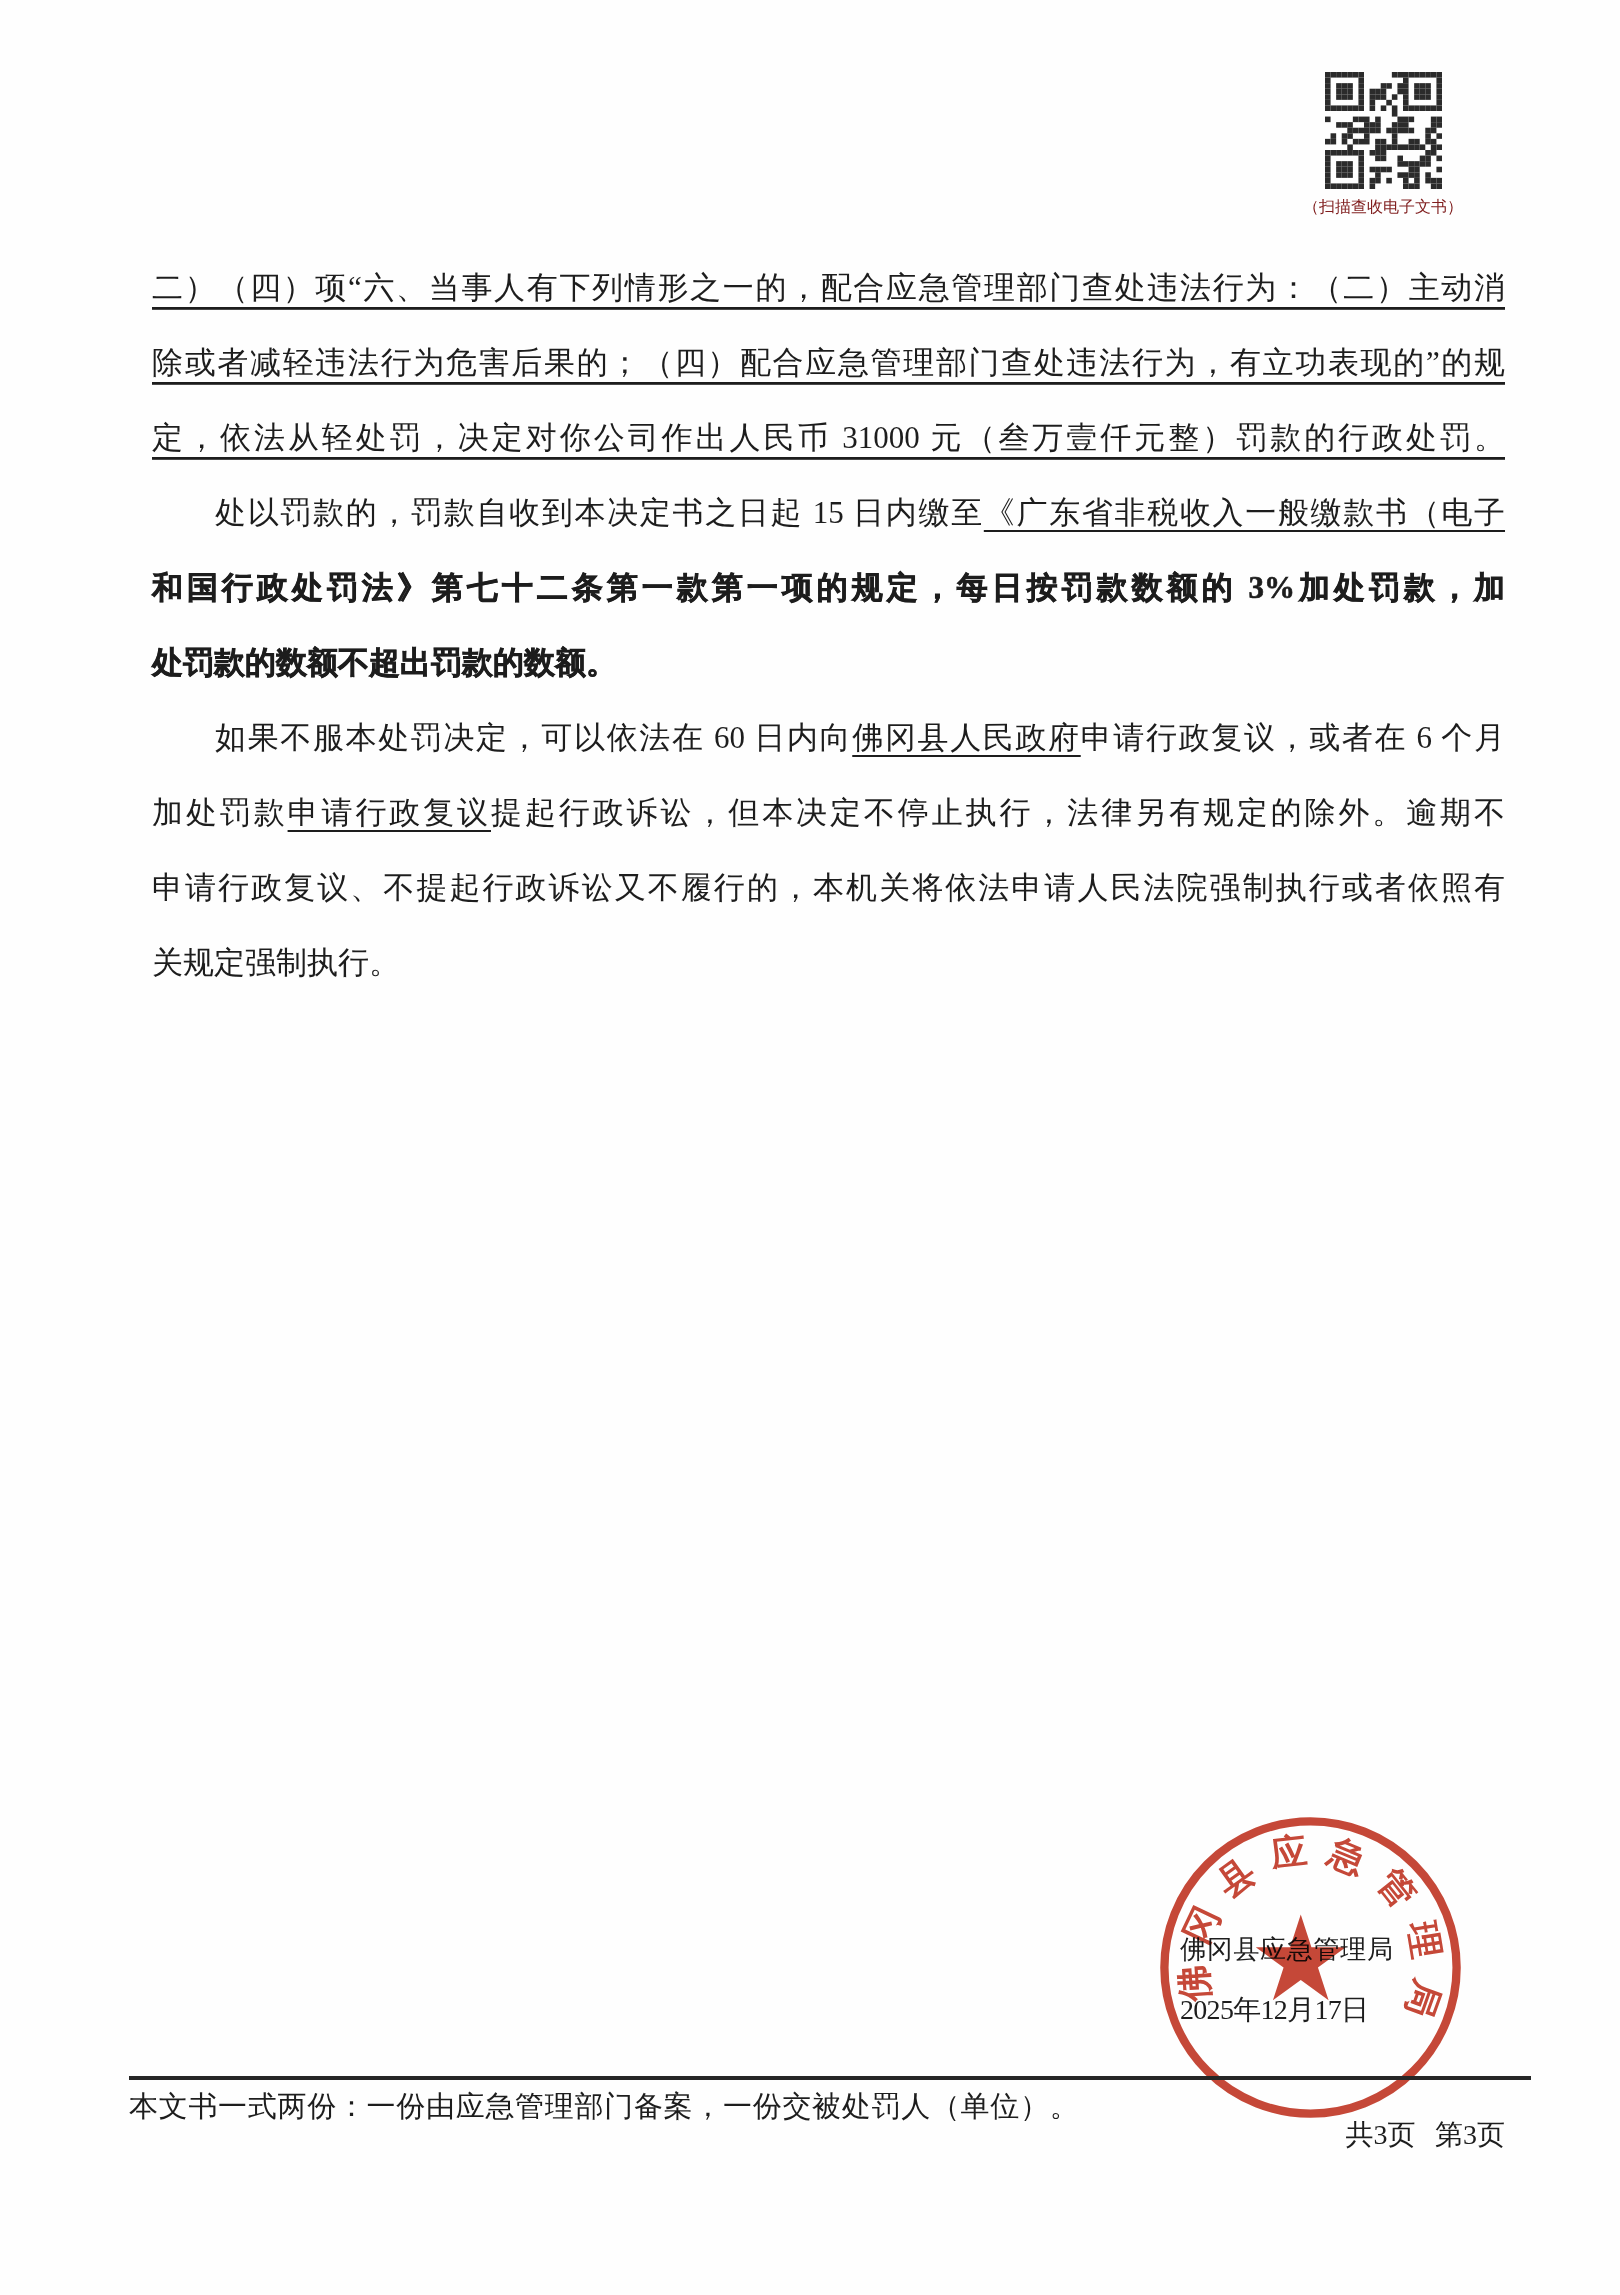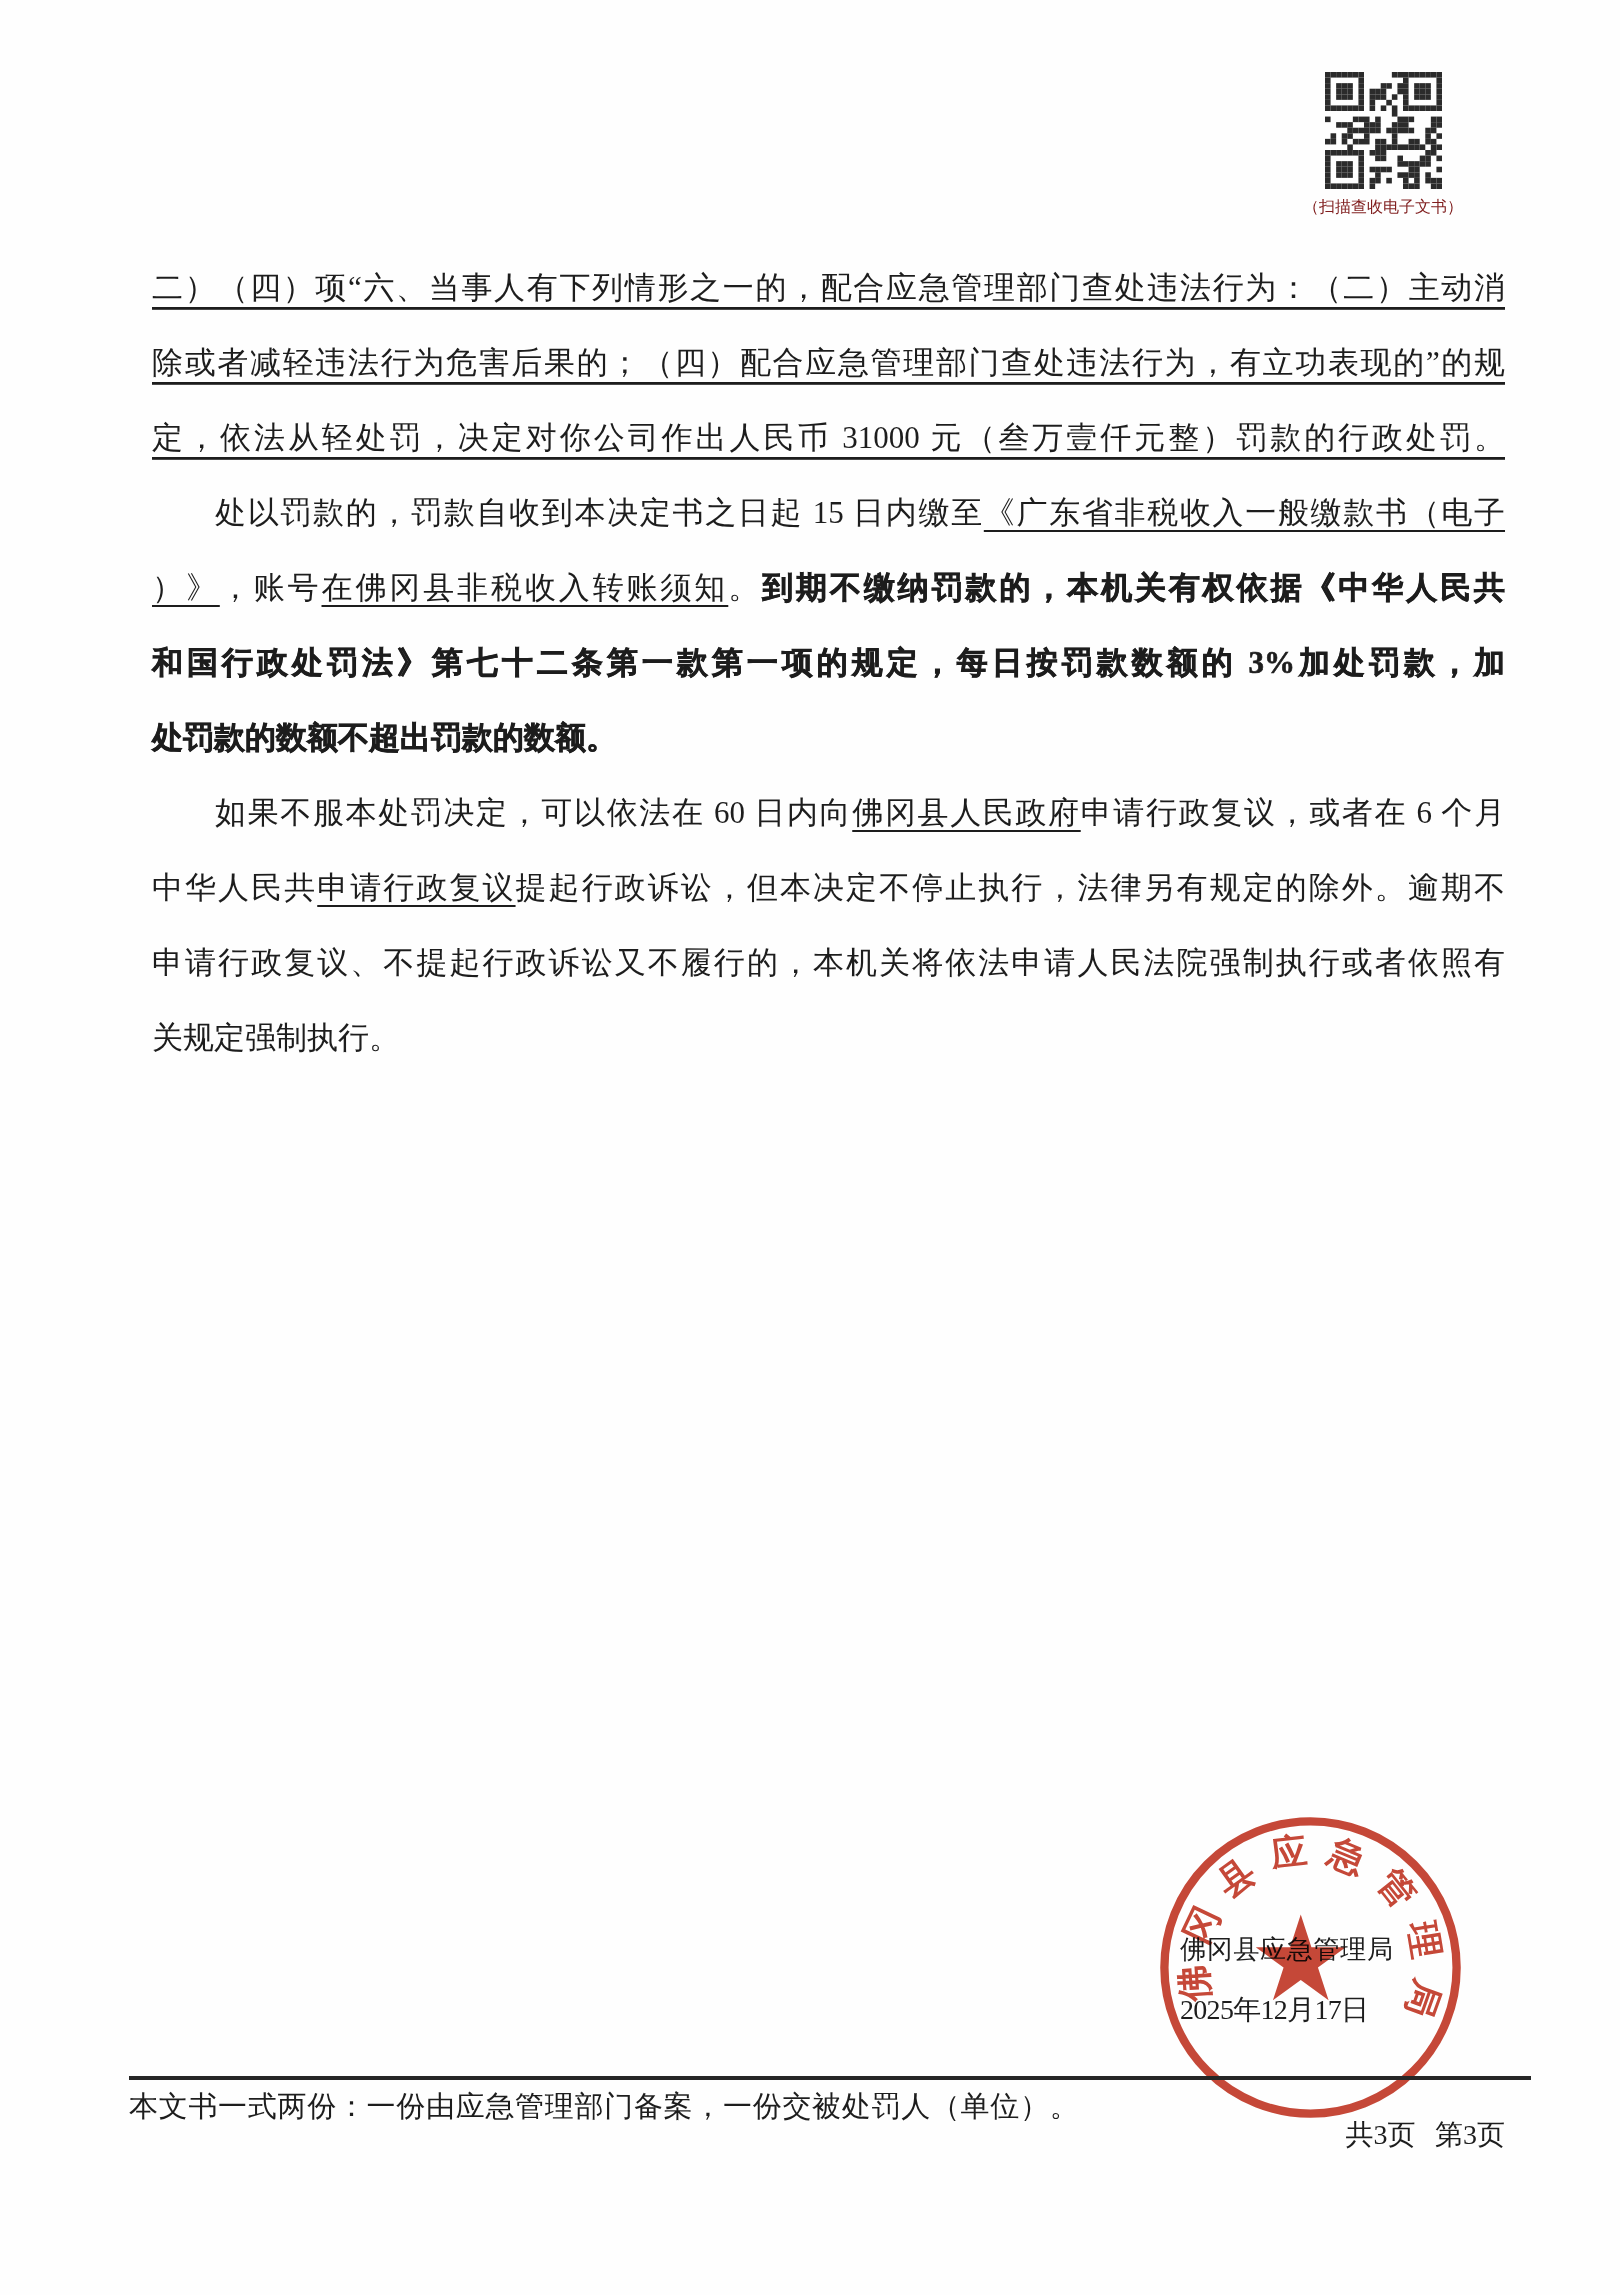--- a/index.html
+++ b/index.html
@@ -282,25 +282,24 @@
         </g>
     </svg>
     <div class="qr-caption">（扫描查收电子文书）</div>
   </div>
 
   <div class="body-text">
     <div class="line ulfull"><span>二）（四）项“六、当事人有下列情形之一的，配合应急管理部门查处违法行为：（二）主动消</span></div>
     <div class="line ulfull"><span>除或者减轻违法行为危害后果的；（四）配合应急管理部门查处违法行为，有立功表现的”的规</span></div>
     <div class="line ulfull"><span>定，依法从轻处罚，决定对你公司作出人民币 31000 元（叁万壹仟元整）罚款的行政处罚。</span></div>
     <div class="line indent"><span>处以罚款的，罚款自收到本决定书之日起 15 日内缴至</span><span class="u">《广东省非税收入一般缴款书（电子</span></div>
-    <div class="line"><span class="u">）》</span><span>，账号</span><span class="u">在佛冈县非税收入转账须知</span><span>。</span><span class="b">到期不缴纳罚款的，本机关有权依据《中华人民共</span></div>
     <div class="line"><span class="b">和国行政处罚法》第七十二条第一款第一项的规定，每日按罚款数额的 3%加处罚款，加</span></div>
     <div class="line end"><span class="b">处罚款的数额不超出罚款的数额。</span></div>
     <div class="line indent"><span>如果不服本处罚决定，可以依法在 60 日内向</span><span class="u">佛冈县人民政府</span><span>申请行政复议，或者在 6 个月</span></div>
-    <div class="line"><span>中华人民共</span><span class="u">申请行政复议</span><span>提起行政诉讼，但本决定不停止执行，法律另有规定的除外。逾期不</span></div>
+    <div class="line"><span>加处罚款</span><span class="u">申请行政复议</span><span>提起行政诉讼，但本决定不停止执行，法律另有规定的除外。逾期不</span></div>
     <div class="line"><span>申请行政复议、不提起行政诉讼又不履行的，本机关将依法申请人民法院强制执行或者依照有</span></div>
     <div class="line end"><span>关规定强制执行。</span></div>
   </div>
 
   <div class="agency-name">佛冈县应急管理局</div>
   <div class="decision-date">2025年12月17日</div>
 
   <svg class="seal" viewBox="0 0 470 470" xmlns="http://www.w3.org/2000/svg">
     <circle cx="235" cy="235" r="210" fill="none" stroke="#c23a28" stroke-width="12"></circle>
     <polygon fill="#c23a28" points="221,159 236.3,206 285.7,206 245.7,235 261,282 221,253 181,282 196.3,235 156.3,206 205.7,206"></polygon>

